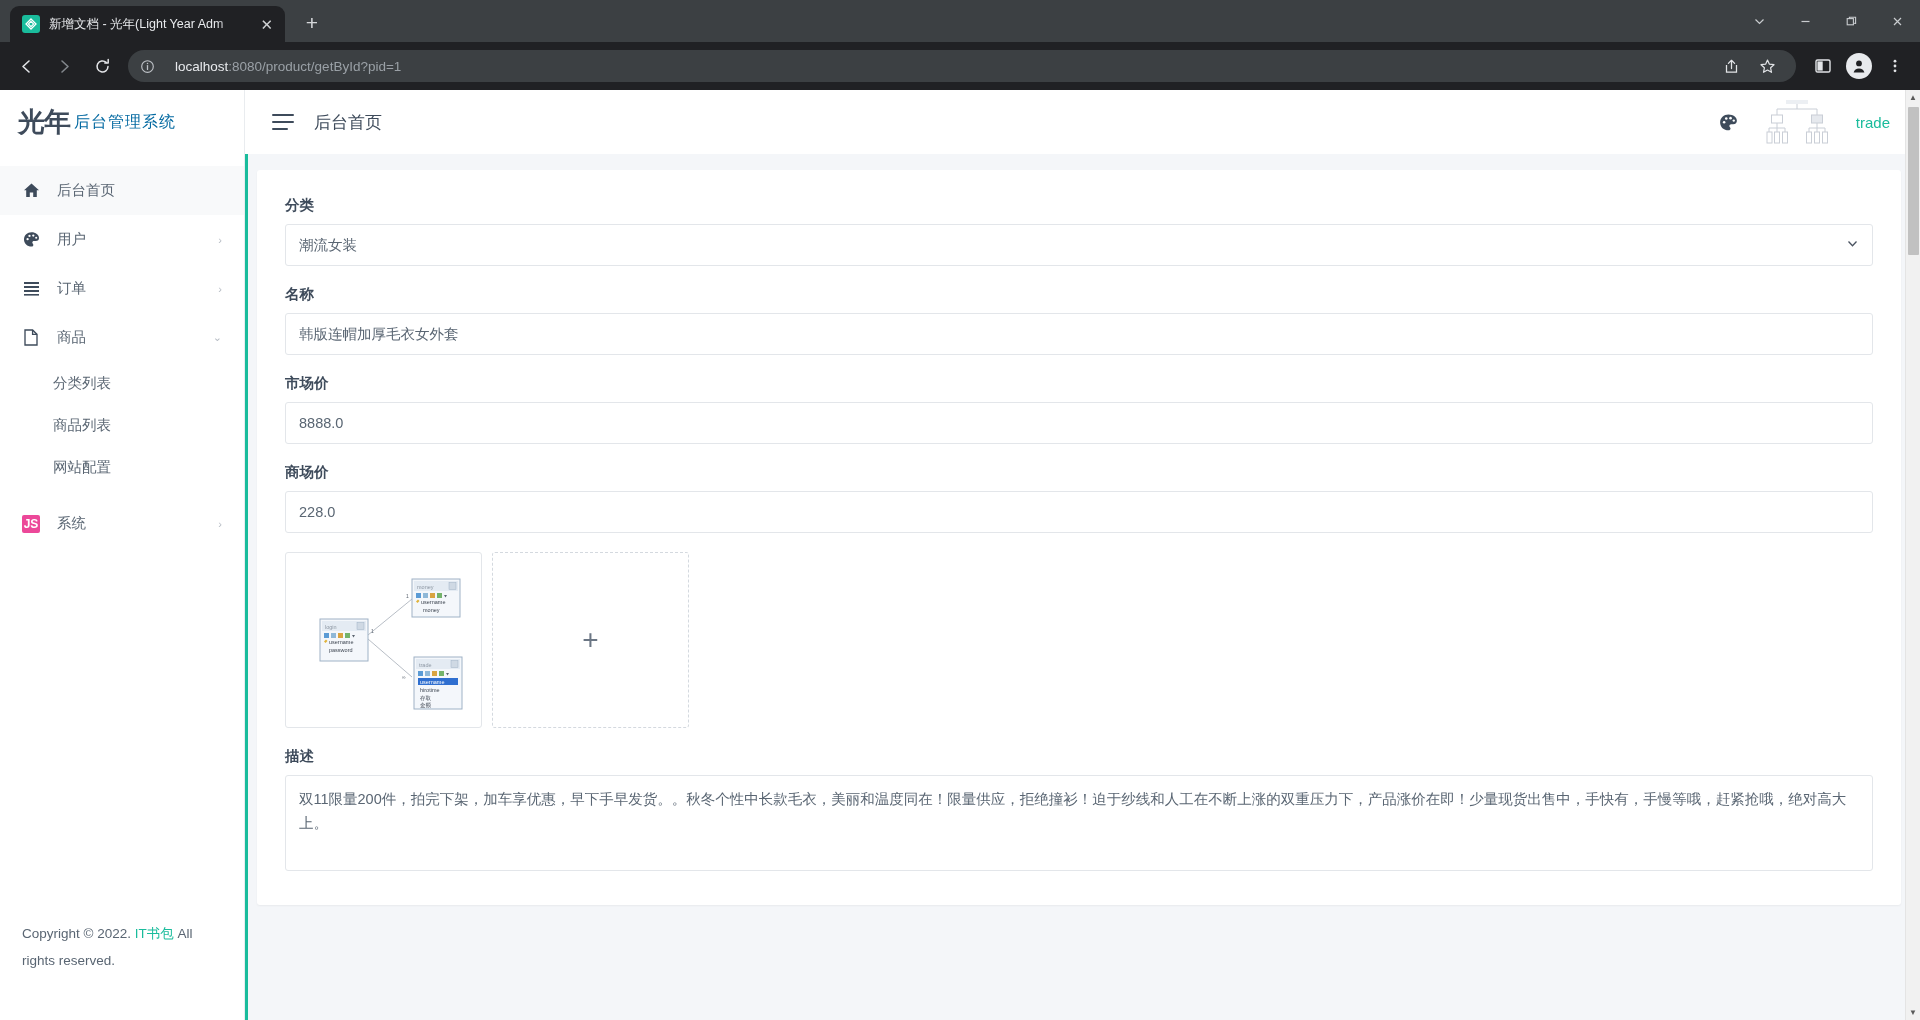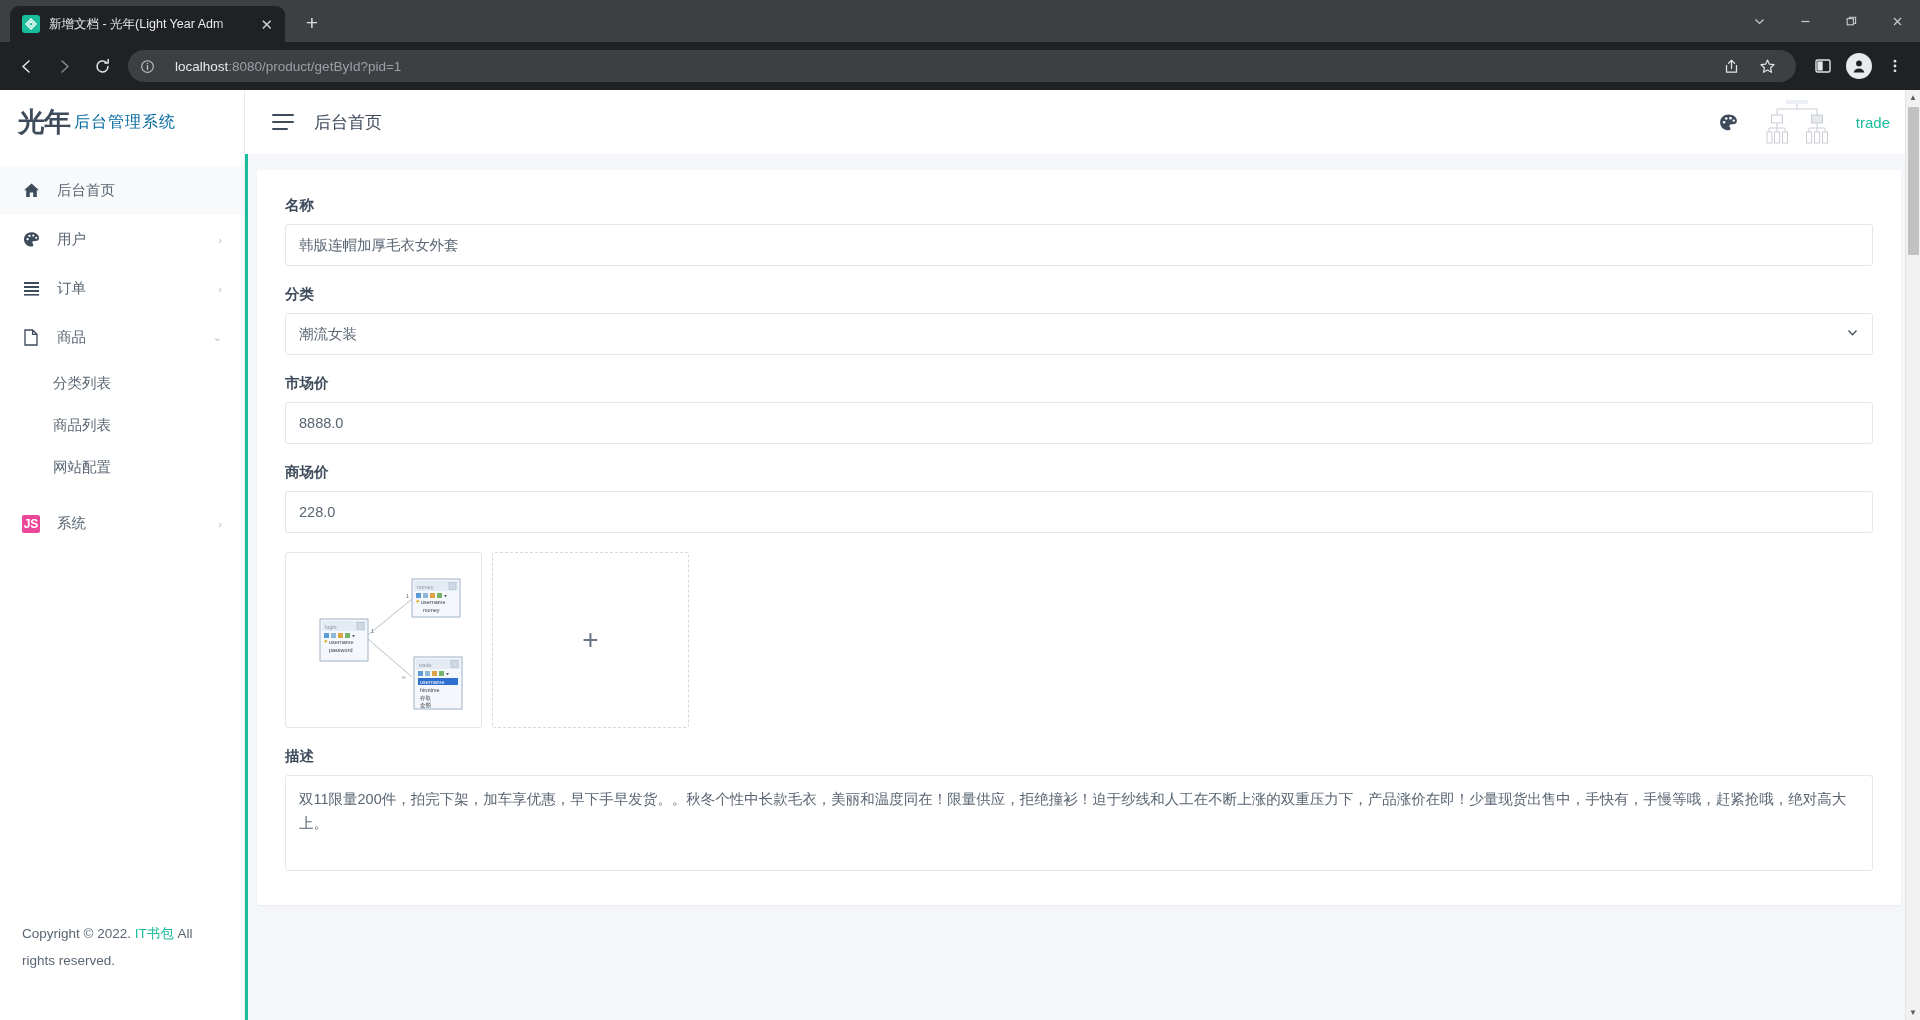--- a/index.html
+++ b/index.html
@@ -398,36 +398,36 @@
           </span>
           <span class="user-name">trade</span>
         </div>
       </header>
 
       <div class="content-scroll">
         <div class="accent-bar"></div>
         <div class="card">
 
           <div class="field">
-            <label class="flabel">名称</label>
-            <input class="finput" value="韩版连帽加厚毛衣女外套" style="">
-          </div>
-
-          <div class="field">
             <label class="flabel">分类</label>
             <div class="select-wrap">
               <select class="finput fselect">
                 <option>潮流女装</option>
               </select>
               <span class="select-caret">
                 <svg width="13" height="13" viewBox="0 0 13 13">
                     <path d="M2.5 4.5 L6.5 8.8 L10.5 4.5" fill="none" stroke="currentColor" stroke-width="1.3"></path>
                   </svg>
               </span>
             </div>
+          </div>
+
+          <div class="field">
+            <label class="flabel">名称</label>
+            <input class="finput" value="韩版连帽加厚毛衣女外套" style="">
           </div>
 
           <div class="field">
             <label class="flabel">市场价</label>
             <input class="finput" value="8888.0" style="">
           </div>
 
           <div class="field">
             <label class="flabel">商场价</label>
             <input class="finput" value="228.0" style="">

